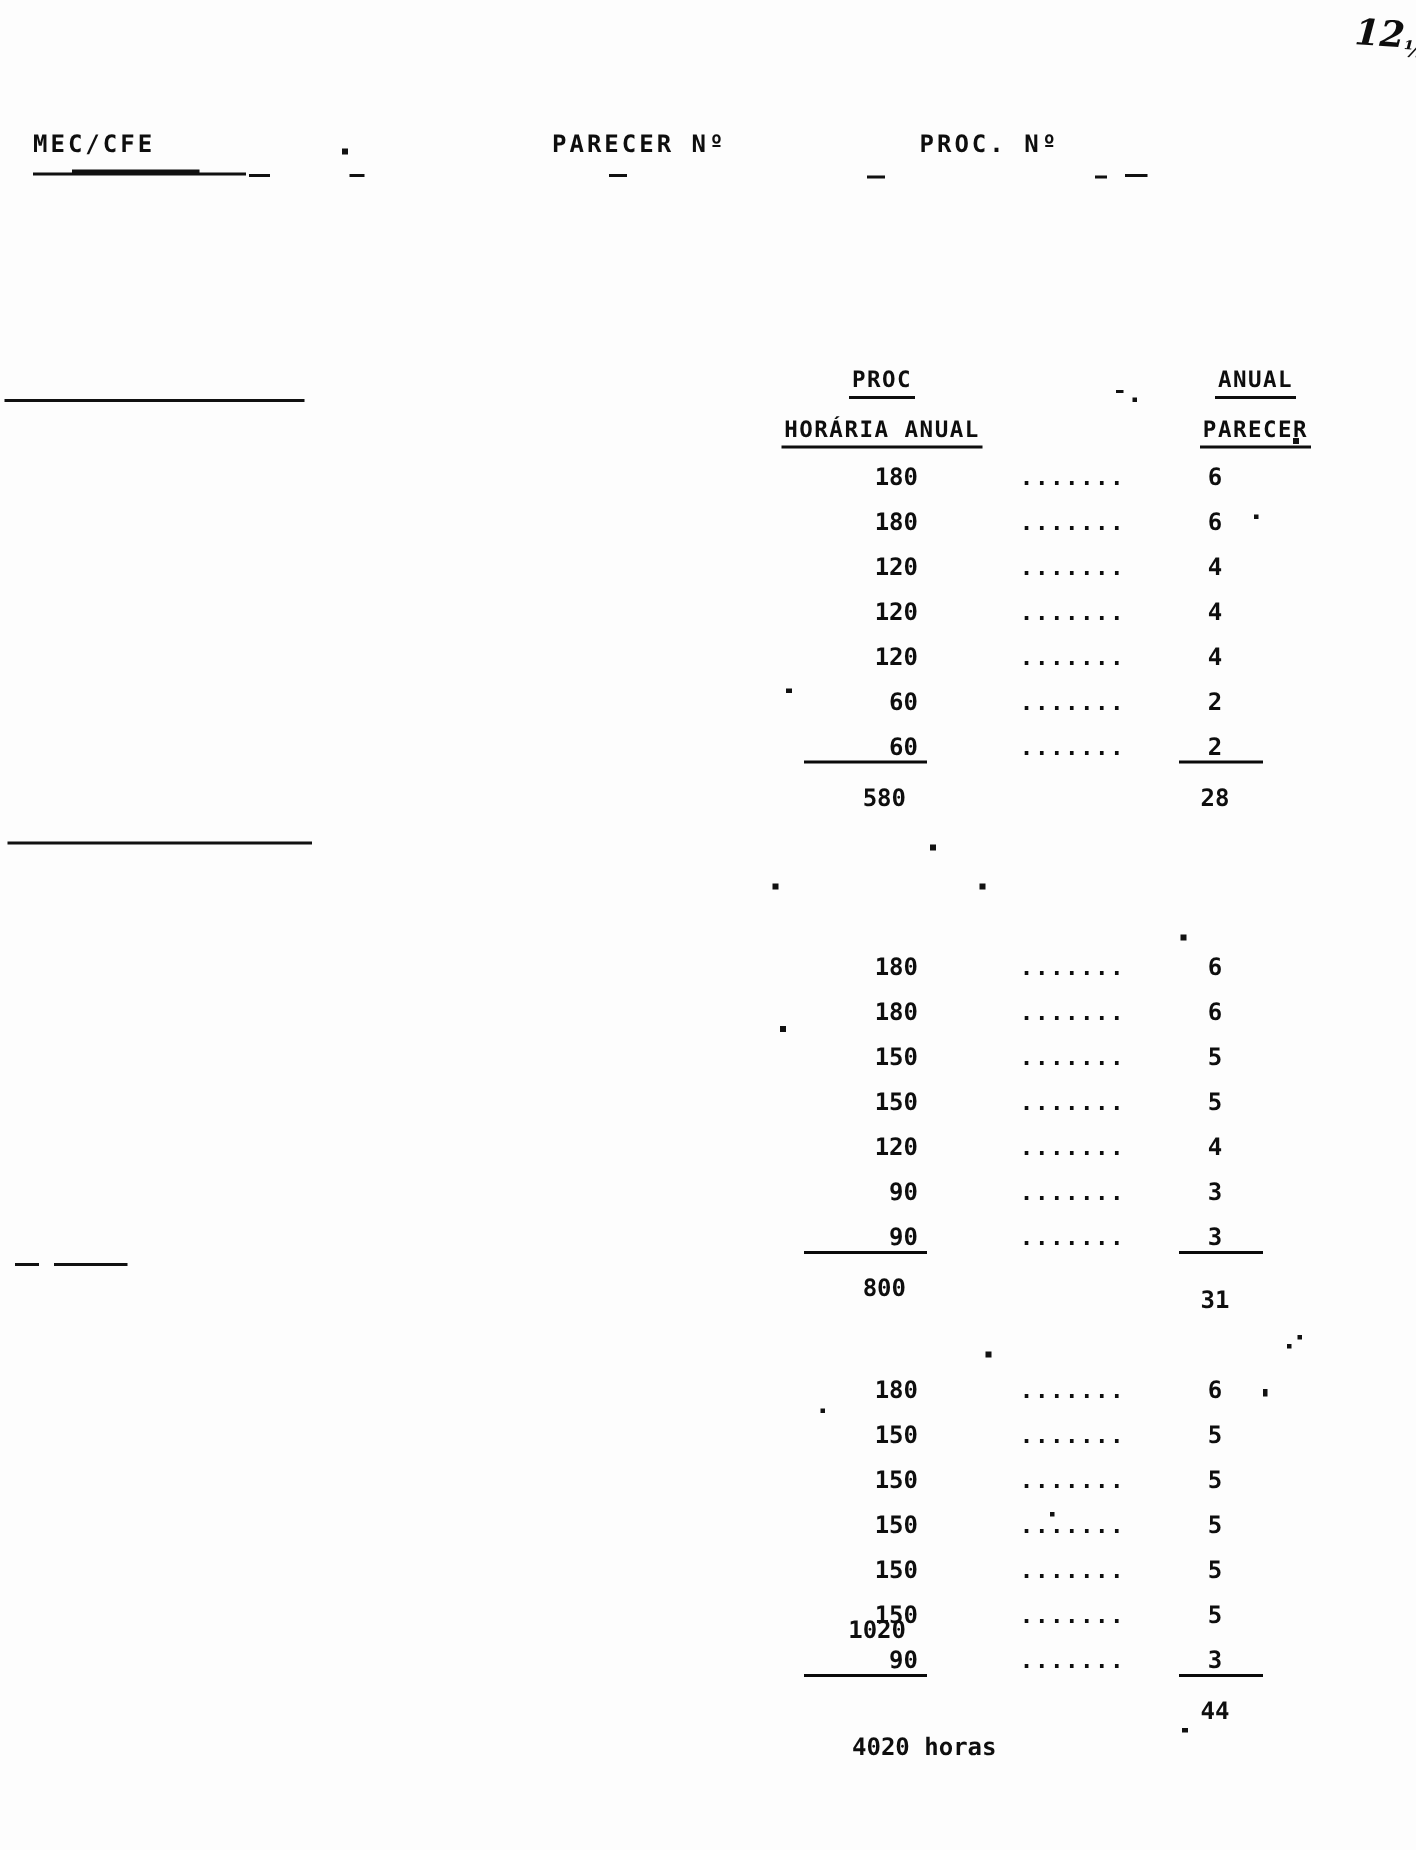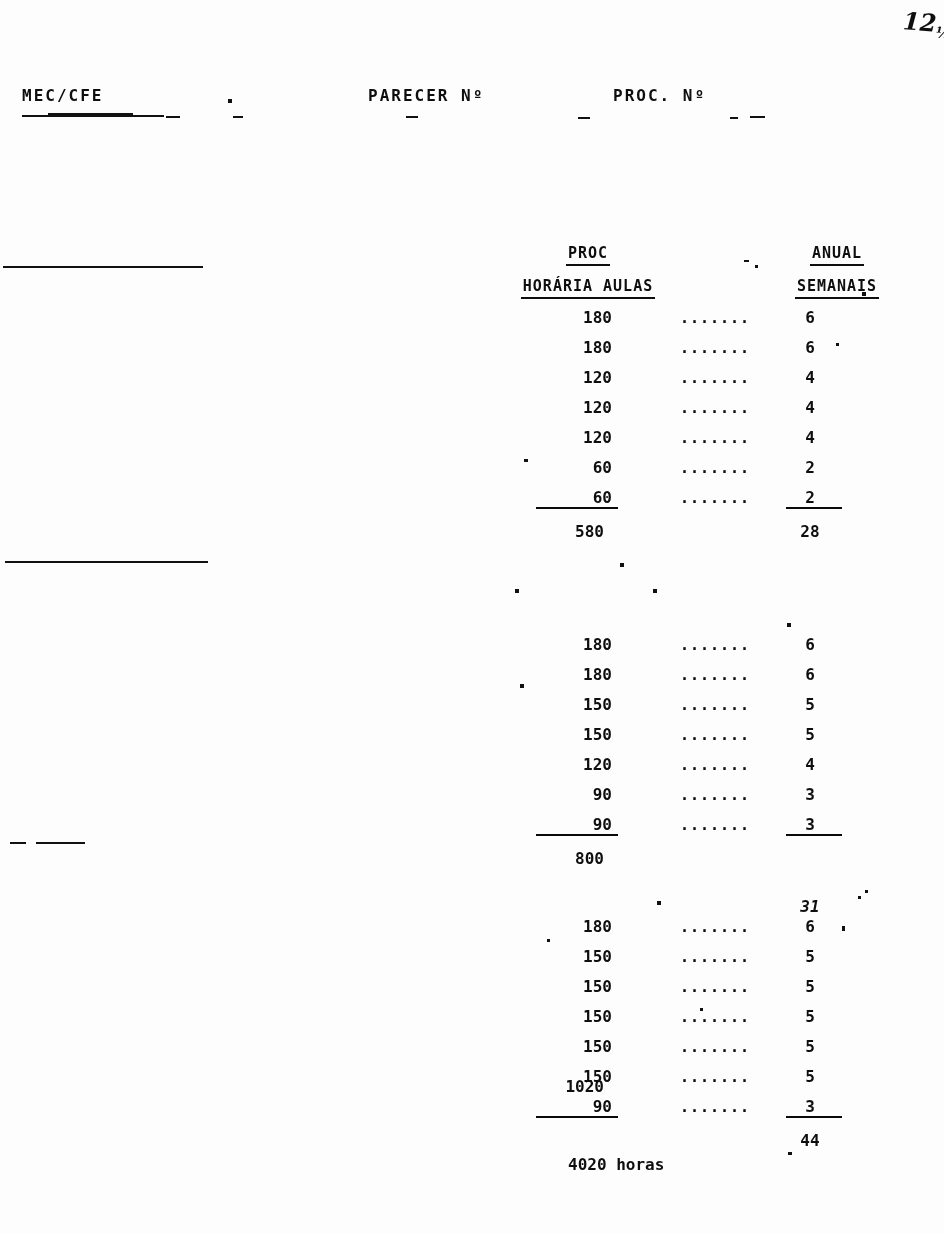--- a/index.html
+++ b/index.html
@@ -62,27 +62,27 @@
   <div class="handwritten"><span>12<span class="half">½</span></span></div>
 
   <div class="hdr" style="left:22px;top:86px;">MEC/CFE</div>
   <div class="hdr" style="left:368px;top:86px;">PARECER Nº</div>
   <div class="hdr" style="left:613px;top:86px;">PROC. Nº</div>
 
   <div class="colhead" style="left:508px;top:244px;width:160px;">
     <span>PROC</span>
   </div>
   <div class="colhead" style="left:508px;top:277px;width:160px;">
-    <span>HORÁRIA AULAS</span>
+    <span>HORÁRIA ANUAL</span>
   </div>
   <div class="colhead" style="left:757px;top:244px;width:160px;">
     <span>ANUAL</span>
   </div>
   <div class="colhead" style="left:757px;top:277px;width:160px;">
-    <span>SEMANAIS</span>
+    <span>PARECER</span>
   </div>
 
   <div id="table-body">
       <div class="cell right" style="left: 508px; width: 108px; top: 303px;">180</div>
       <div class="cell center dots" style="left: 660px; width: 110px; top: 303px;">.......</div>
       <div class="cell center" style="left: 768px; width: 84px; top: 303px;">6</div>
       <div class="cell right" style="left: 508px; width: 108px; top: 333px;">180</div>
       <div class="cell center dots" style="left: 660px; width: 110px; top: 333px;">.......</div>
       <div class="cell center" style="left: 768px; width: 84px; top: 333px;">6</div>
       <div class="cell right" style="left: 508px; width: 108px; top: 363px;">120</div>
@@ -121,21 +121,21 @@
       <div class="cell center" style="left: 768px; width: 84px; top: 750px;">4</div>
       <div class="cell right" style="left: 508px; width: 108px; top: 780px;">90</div>
       <div class="cell center dots" style="left: 660px; width: 110px; top: 780px;">.......</div>
       <div class="cell center" style="left: 768px; width: 84px; top: 780px;">3</div>
       <div class="cell right" style="left: 508px; width: 108px; top: 810px;">90</div>
       <div class="cell center dots" style="left: 660px; width: 110px; top: 810px;">.......</div>
       <div class="cell center" style="left: 768px; width: 84px; top: 810px;">3</div>
       <div class="rule" style="left: 536px; top: 834px; width: 82px; height: 2px;"></div>
       <div class="rule" style="left: 786px; top: 834px; width: 56px; height: 2px;"></div>
       <div class="cell right" style="left: 508px; width: 100px; top: 844px;">800</div>
-      <div class="cell center" style="left: 768px; width: 84px; top: 892px; font-style: italic;">31</div>
+      <div class="cell center" style="left: 768px; width: 84px; top: 852px;">31</div>
       <div class="cell right" style="left: 508px; width: 108px; top: 912px;">180</div>
       <div class="cell center dots" style="left: 660px; width: 110px; top: 912px;">.......</div>
       <div class="cell center" style="left: 768px; width: 84px; top: 912px;">6</div>
       <div class="cell right" style="left: 508px; width: 108px; top: 942px;">150</div>
       <div class="cell center dots" style="left: 660px; width: 110px; top: 942px;">.......</div>
       <div class="cell center" style="left: 768px; width: 84px; top: 942px;">5</div>
       <div class="cell right" style="left: 508px; width: 108px; top: 972px;">150</div>
       <div class="cell center dots" style="left: 660px; width: 110px; top: 972px;">.......</div>
       <div class="cell center" style="left: 768px; width: 84px; top: 972px;">5</div>
       <div class="cell right" style="left: 508px; width: 108px; top: 1002px;">150</div>

